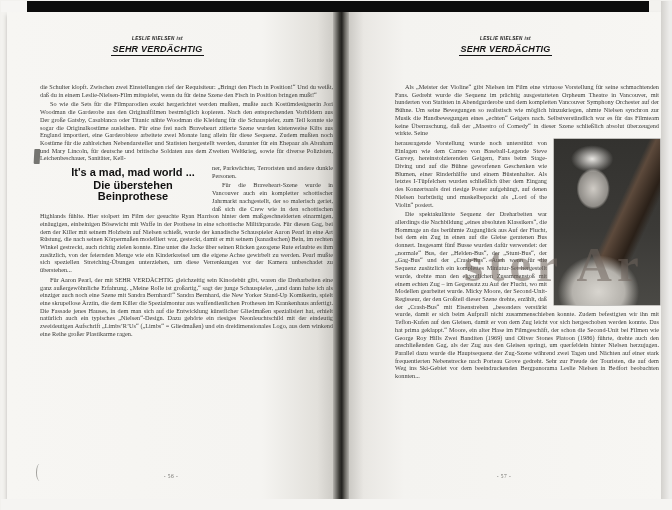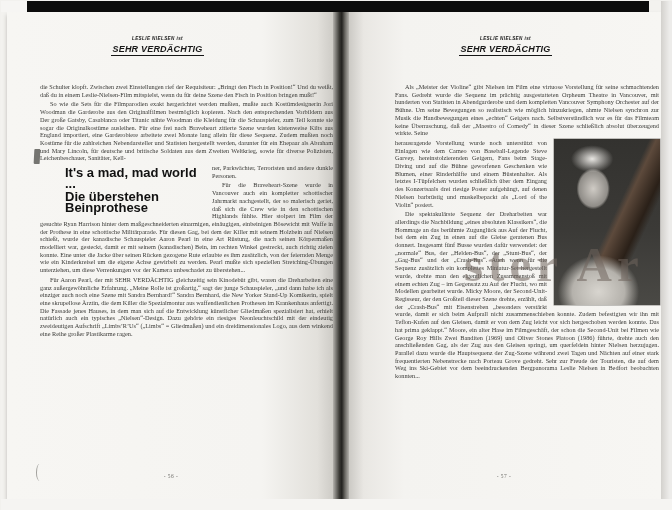--- a/index.html
+++ b/index.html
@@ -35,22 +35,22 @@
   .page-left .hdr { transform:translateX(-14px); }
 
   
   .body-text { position:absolute; top:69px; font-size:6.25px; line-height:7.7px;
                text-align:justify; color:#393936; }
   .page-left  .body-text { left:31px; width:297px; }
   .page-right .body-text { left:45px; width:268px; }
   .body-text p { margin:0; }
   .ind { text-indent:10px; }
 
-  .inset-headline { float:left; width:140px; margin:2px 9px 2px 24px; text-align:left;
-        font-family:"Liberation Sans", sans-serif; font-weight:bold; font-size:13px;
+  .inset-headline { float:left; width:140px; margin:2px 9px 2px 24px; text-align:center;
+        font-family:"Liberation Sans", sans-serif; font-weight:bold; font-size:11px;
         line-height:11px; color:#111; }
 
   .photo { float:right; width:106px; height:166px; margin:1px 0 3px 7px; background:
       radial-gradient(ellipse 34px 22px at 36% 12%, #e9e7e3 0%, rgba(233,231,227,0) 62%),
       radial-gradient(ellipse 26px 32px at 37% 30%, #cfcbc5 0%, #908d88 55%, rgba(70,68,64,0) 64%),
       radial-gradient(ellipse 58px 52px at 42% 92%, #d8d5cf 0%, #b5b2ac 45%, rgba(90,88,84,0) 70%),
       linear-gradient(115deg, rgba(0,0,0,0) 52%, #5d4a3c 56%, #2a2018 68%, rgba(0,0,0,0) 73%),
       linear-gradient(to bottom,#33322f 0%,#3b3a37 55%,#4a4945 100%);
       box-shadow:0 0 0 .5px #8a8884; }
 

